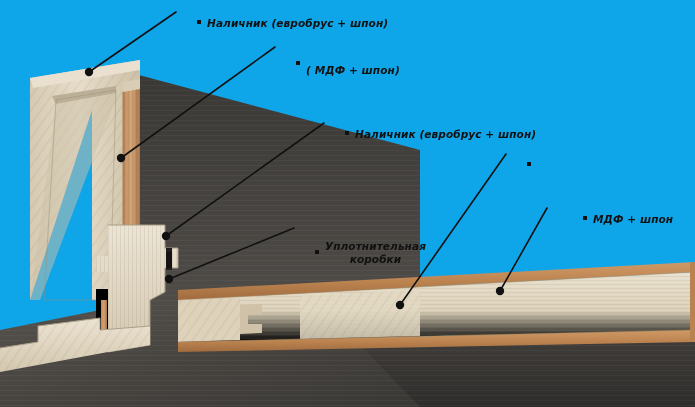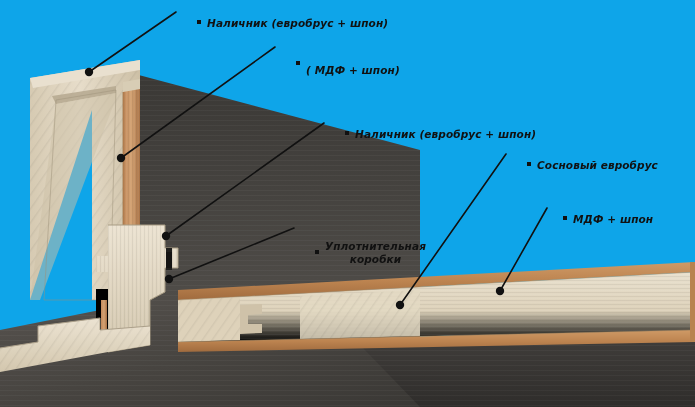--- a/index.html
+++ b/index.html
@@ -202,24 +202,24 @@
 
   <div class="label center" id="lbl-1" style="left: 281px; top: 38px;">
     <span class="bullet"></span><span class="txt"><br><span>( МДФ + шпон)</span></span>
   </div>
 
   <div class="label" id="lbl-2" style="left: 330px; top: 114px;">
     <span class="bullet"></span><span class="txt">Наличник (евробрус + шпон)</span>
   </div>
 
   <div class="label" id="lbl-3" style="left: 512px; top: 145px;">
-    <span class="bullet"></span><span class="txt">Сосновый евробрус</span>
-  </div>
-
-  <div class="label" id="lbl-4" style="left: 548px; top: 199px;">
+    <span class="bullet"></span>
+  </div>
+
+  <div class="label" id="lbl-4" style="left: 568px; top: 199px;">
     <span class="bullet"></span><span class="txt">МДФ + шпон</span>
   </div>
 
   <div class="label center" id="lbl-5" style="left: 300px; top: 227px;">
     <span class="bullet"></span><span class="txt"><span>Уплотнительная</span><br><span>коробки</span></span>
   </div>
 
 </div>
 
 </body></html>

